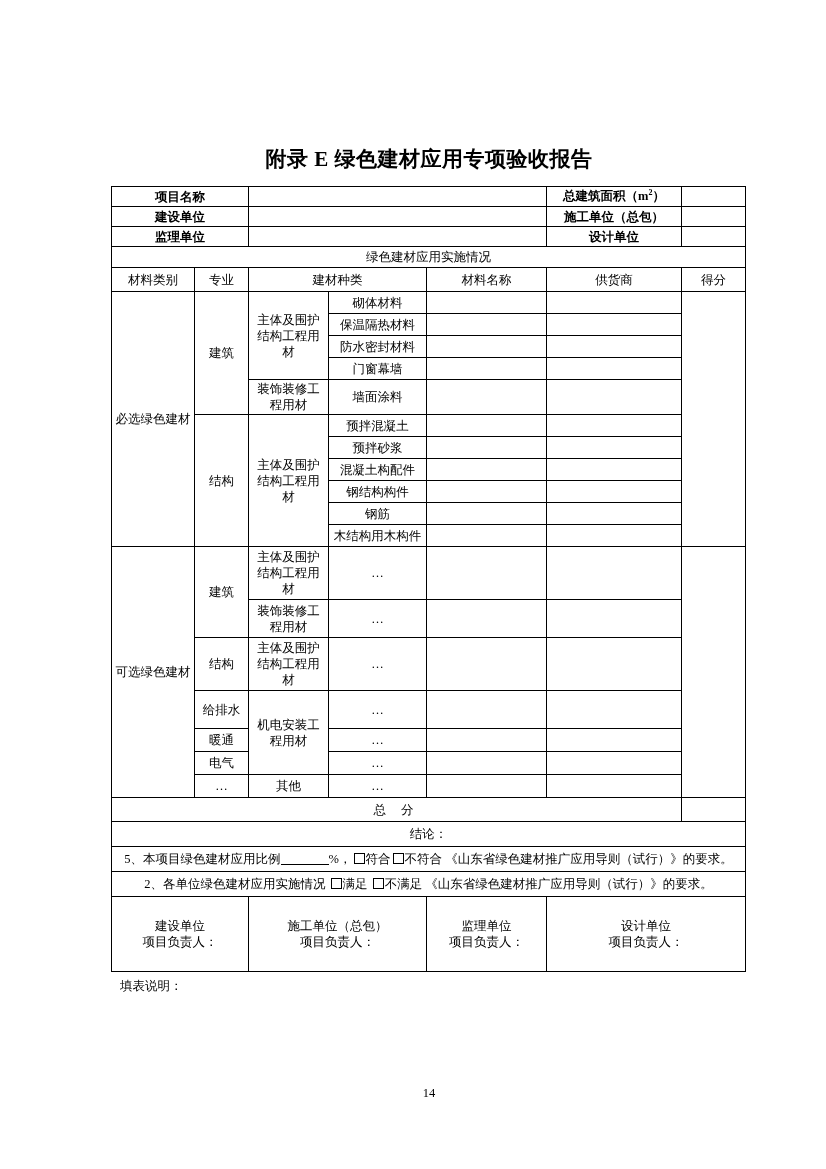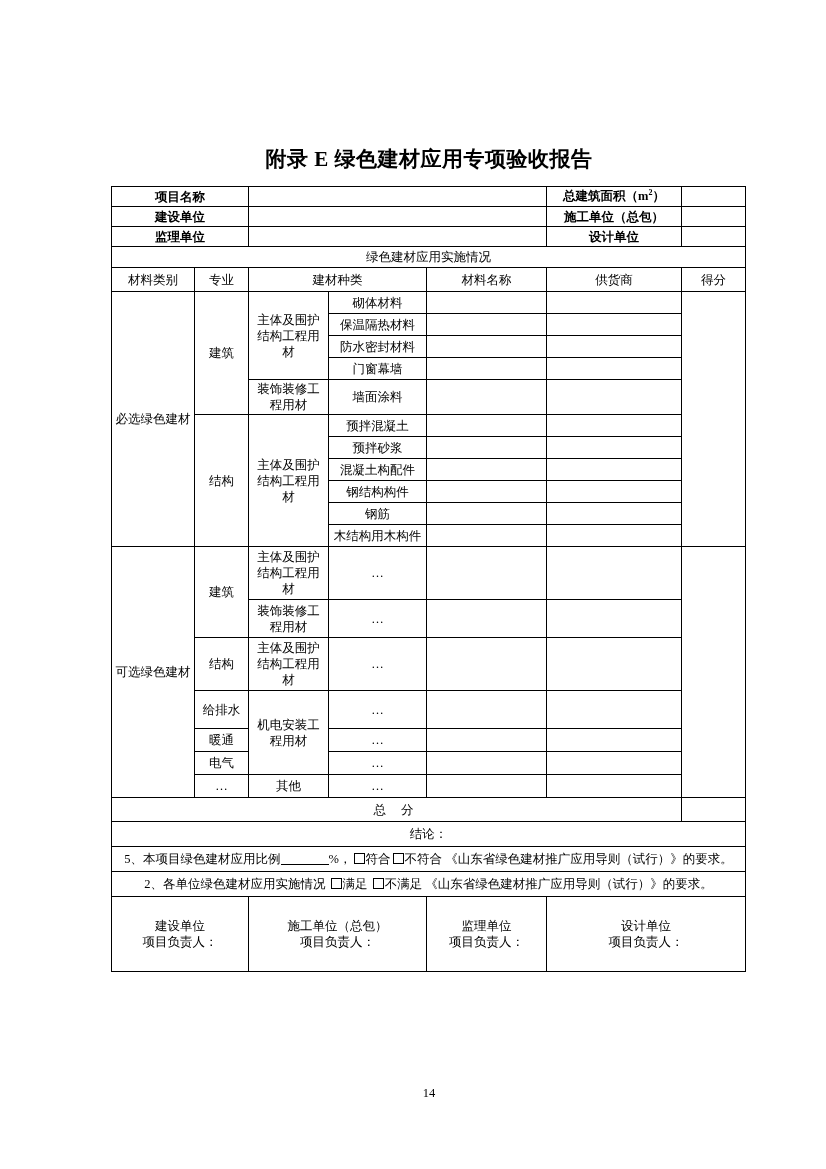--- a/index.html
+++ b/index.html
@@ -304,17 +304,18 @@
         <td colspan="2" class="sig-cell">
           <div>设计单位</div>
           <div>项目负责人：</div>
         </td>
       </tr>
 
     </tbody>
   </table>
 
   <div class="notes">
+    <div>填表说明：</div>
   </div>
 
   <div class="pageno">14</div>
 
 </div>
 
 </body></html>

